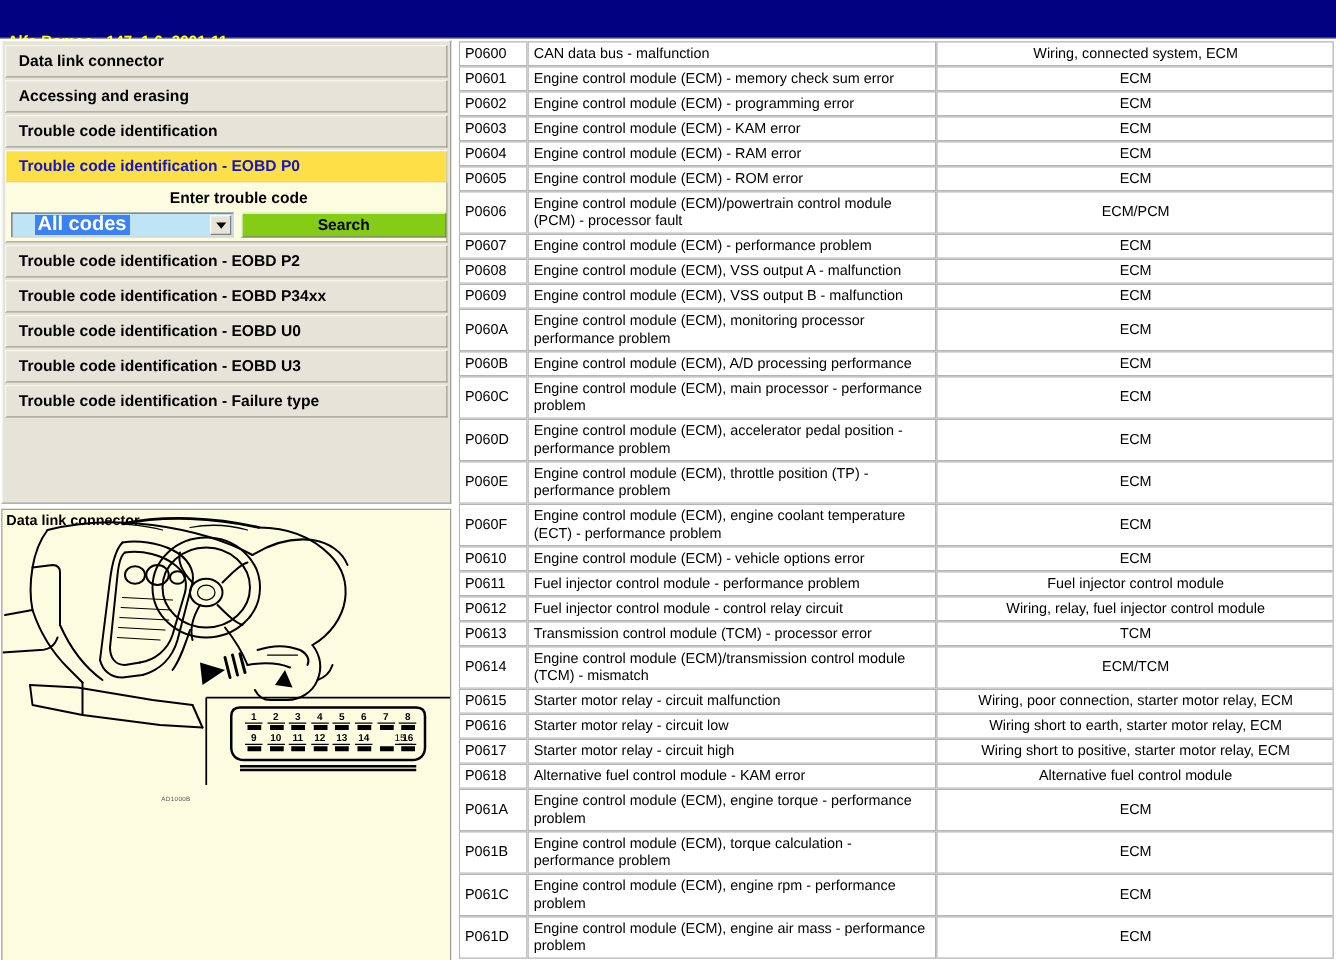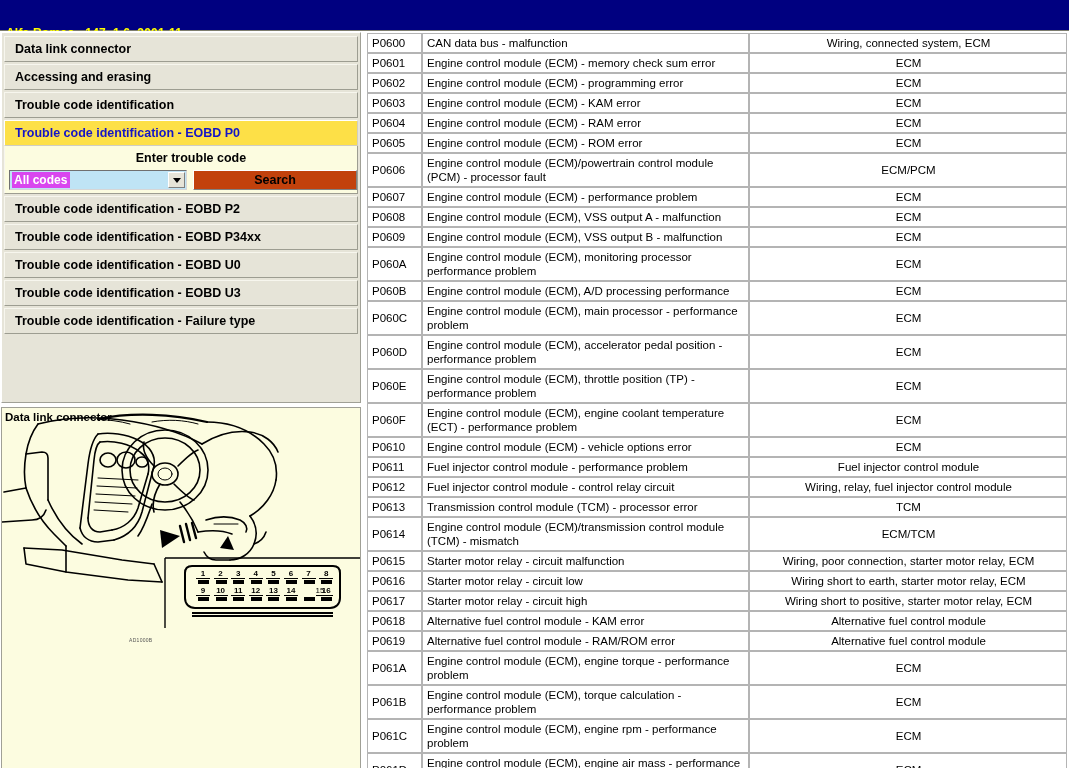--- a/index.html
+++ b/index.html
@@ -102,27 +102,27 @@
     width: 178px; height: 20px;
     background: #bfe4f5;
     border: 1px solid #707070;
     border-right-color: #d6d6d6;
     border-bottom-color: #d6d6d6;
     display: flex;
     align-items: center;
     cursor: default;
   }
   #code-select-value {
-    background: #d946ef;
+    background: #3b82f6;
     color: #ffffff;
-    font-size: 12px;
+    font-size: 16px;
     font-weight: bold;
     line-height: 14px;
     padding: 1px 3px 1px 2px;
-    margin-left: 2px;
+    margin-left: 18px;
     white-space: nowrap;
   }
   #code-select-arrow {
     position: absolute;
     right: 1px; top: 1px;
     width: 17px; height: 16px;
     background: #e6e4d8;
     border-top: 1px solid #ffffff;
     border-left: 1px solid #ffffff;
     border-right: 1px solid #808080;
@@ -133,21 +133,21 @@
     cursor: default;
   }
   #code-select-arrow .caret {
     width: 0; height: 0;
     border-left: 4px solid transparent;
     border-right: 4px solid transparent;
     border-top: 5px solid #000000;
   }
   #search-button {
     width: 164px; height: 20px;
-    background: #c2410c;
+    background: #84cc16;
     border-top: 1px solid #ffffff;
     border-left: 1px solid #ffffff;
     border-right: 1px solid #808080;
     border-bottom: 1px solid #808080;
     font-size: 12.5px;
     font-weight: bold;
     color: #000000;
     text-align: center;
     line-height: 18px;
     cursor: default;
@@ -510,25 +510,20 @@
         <tr class="r-short">
           <td class="c-code">P0617</td>
           <td class="c-desc">Starter motor relay - circuit high</td>
           <td class="c-cause">Wiring short to positive, starter motor relay, ECM</td>
         </tr>
         <tr class="r-short">
           <td class="c-code">P0618</td>
           <td class="c-desc">Alternative fuel control module - KAM error</td>
           <td class="c-cause">Alternative fuel control module</td>
         </tr>
-        <tr class="r-short">
-          <td class="c-code">P0619</td>
-          <td class="c-desc">Alternative fuel control module - RAM/ROM error</td>
-          <td class="c-cause">Alternative fuel control module</td>
-        </tr>
         <tr class="r-tall">
           <td class="c-code">P061A</td>
           <td class="c-desc">Engine control module (ECM), engine torque - performance problem</td>
           <td class="c-cause">ECM</td>
         </tr>
         <tr class="r-tall">
           <td class="c-code">P061B</td>
           <td class="c-desc">Engine control module (ECM), torque calculation - performance problem</td>
           <td class="c-cause">ECM</td>
         </tr>

